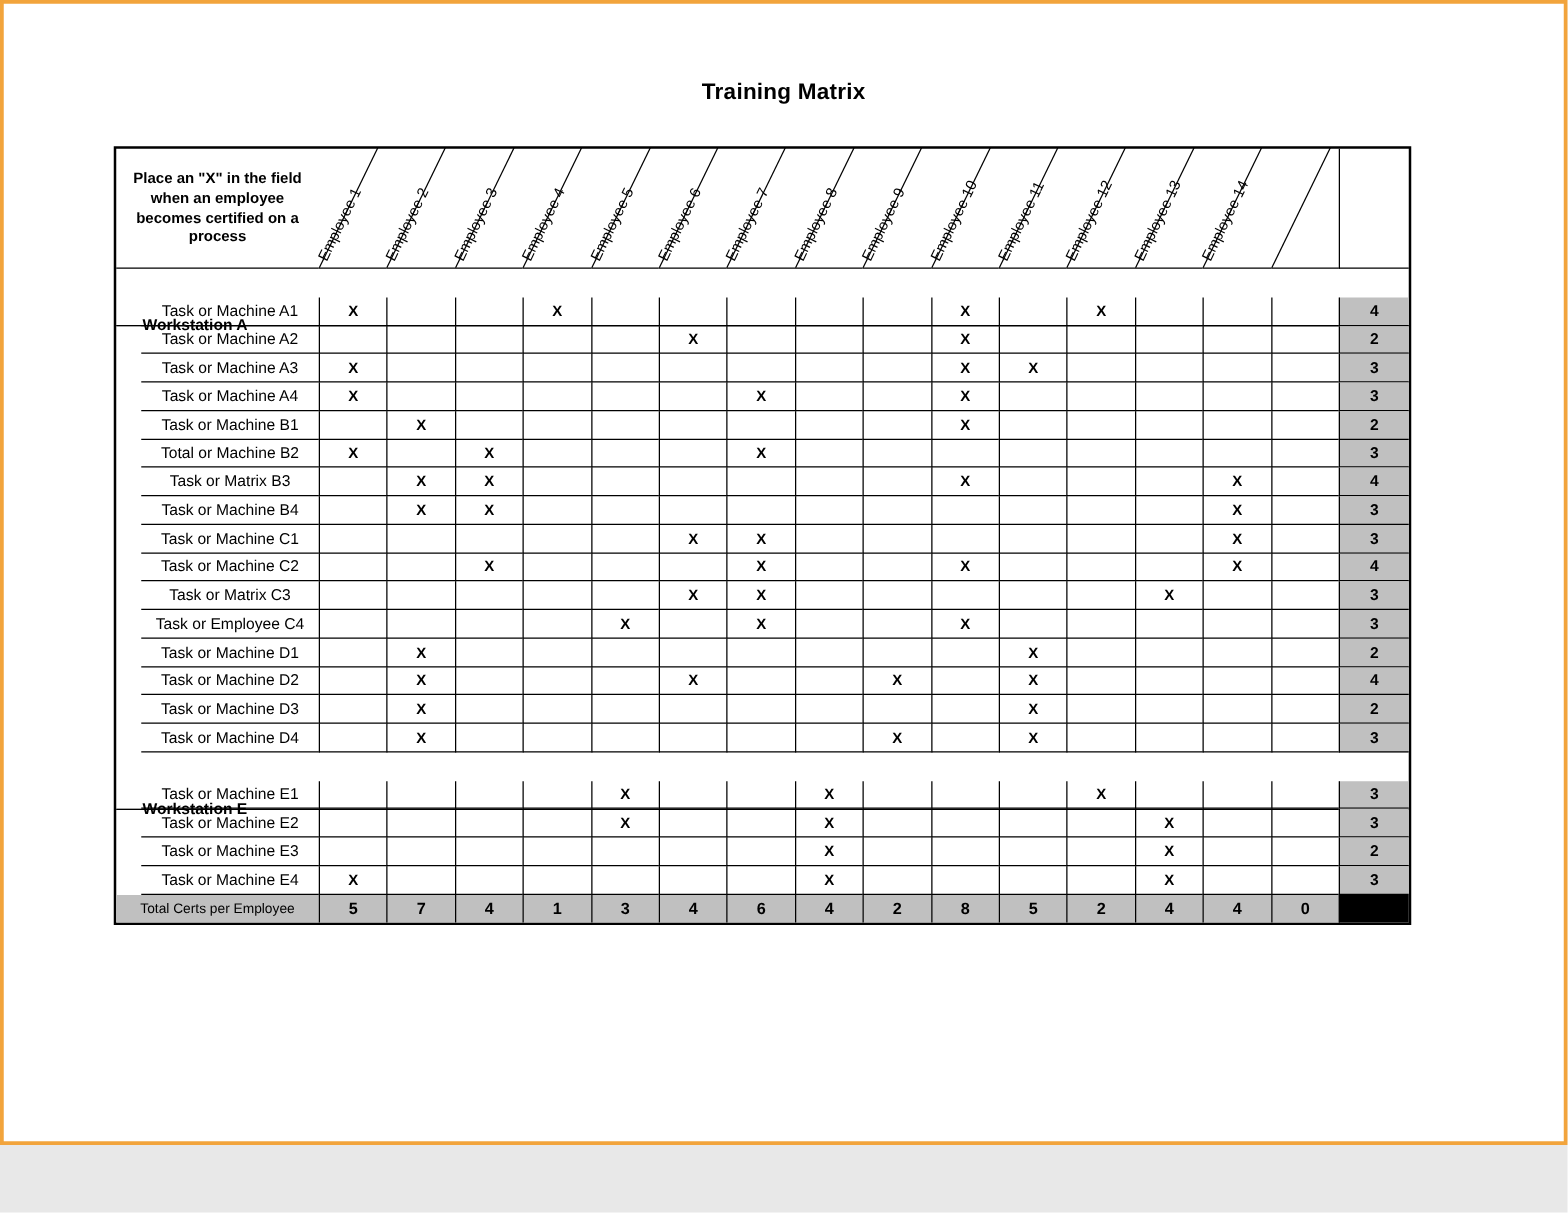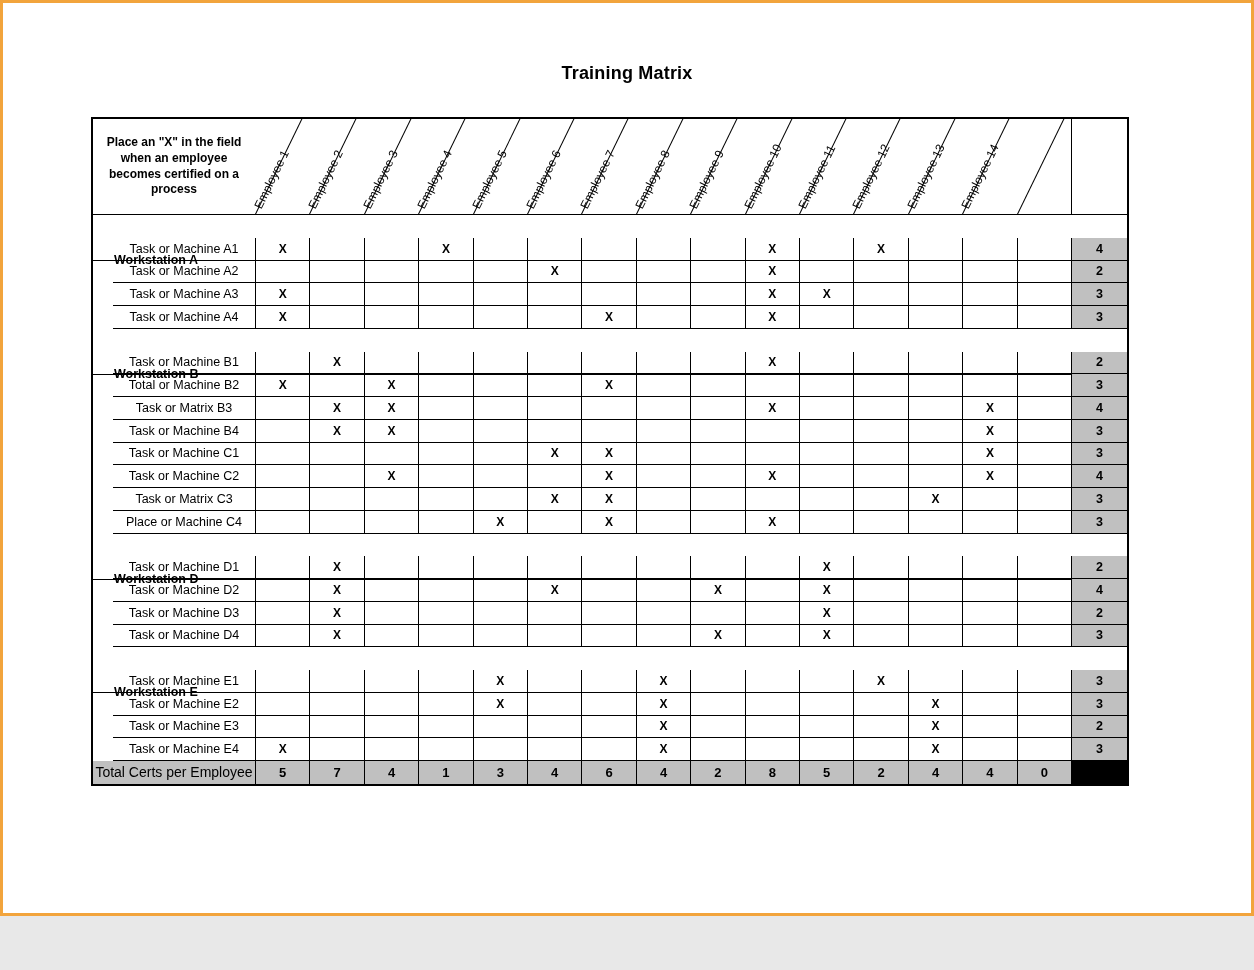--- a/index.html
+++ b/index.html
@@ -44,21 +44,21 @@
     grid-column:1 / -1;background:var(--section-bg);border-bottom:1px solid #000;
     display:flex;align-items:center;padding-left:21px;font-weight:bold;font-size:12.5px;color:#000;margin-top:45px;
   }
   .cell{
     border-bottom:1px solid #000;display:flex;align-items:center;justify-content:center;
     font-size:12.5px;color:#000;overflow:hidden;
   }
   .cell.label{justify-content:center;margin-left:20px;}
   .cell.data{border-left:1px solid #000;font-weight:bold;font-size:12px;}
   .cell.tot{border-left:1px solid #000;background:var(--totals-bg);font-weight:bold;}
-  .cell.flabel{background:var(--totals-bg);font-size:14px;border-bottom:none;}
+  .cell.flabel{background:var(--totals-bg);font-size:11px;border-bottom:none;}
   .cell.fdata{border-left:1px solid #000;background:var(--totals-bg);font-weight:bold;font-size:13px;border-bottom:none;}
   .cell.fblack{border-left:1px solid #000;background:var(--black-cell);border-bottom:none;}
 </style>
 </head>
 <body>
 
 <div class="page">
   <div class="title">Training Matrix</div>
 
   <div class="matrix">
@@ -190,23 +190,20 @@
       <div class="cell data">X</div>
       <div class="cell data"></div>
       <div class="cell data"></div>
       <div class="cell data">X</div>
       <div class="cell data"></div>
       <div class="cell data"></div>
       <div class="cell data"></div>
       <div class="cell data"></div>
       <div class="cell data"></div>
       <div class="cell tot">3</div>
-      <div class="section-row">
-        <span>Workstation B</span>
-      </div>
       <div class="cell label">Task or Machine B1</div>
       <div class="cell data"></div>
       <div class="cell data">X</div>
       <div class="cell data"></div>
       <div class="cell data"></div>
       <div class="cell data"></div>
       <div class="cell data"></div>
       <div class="cell data"></div>
       <div class="cell data"></div>
       <div class="cell data"></div>
@@ -312,40 +309,37 @@
       <div class="cell data">X</div>
       <div class="cell data"></div>
       <div class="cell data"></div>
       <div class="cell data"></div>
       <div class="cell data"></div>
       <div class="cell data"></div>
       <div class="cell data">X</div>
       <div class="cell data"></div>
       <div class="cell data"></div>
       <div class="cell tot">3</div>
-      <div class="cell label">Place or Machine C4</div>
-      <div class="cell data"></div>
-      <div class="cell data"></div>
-      <div class="cell data"></div>
-      <div class="cell data"></div>
-      <div class="cell data">X</div>
-      <div class="cell data"></div>
-      <div class="cell data">X</div>
-      <div class="cell data"></div>
-      <div class="cell data"></div>
-      <div class="cell data">X</div>
-      <div class="cell data"></div>
-      <div class="cell data"></div>
-      <div class="cell data"></div>
-      <div class="cell data"></div>
-      <div class="cell data"></div>
-      <div class="cell tot">3</div>
-      <div class="section-row">
-        <span>Workstation D</span>
-      </div>
+      <div class="cell label">Task or Employee C4</div>
+      <div class="cell data"></div>
+      <div class="cell data"></div>
+      <div class="cell data"></div>
+      <div class="cell data"></div>
+      <div class="cell data">X</div>
+      <div class="cell data"></div>
+      <div class="cell data">X</div>
+      <div class="cell data"></div>
+      <div class="cell data"></div>
+      <div class="cell data">X</div>
+      <div class="cell data"></div>
+      <div class="cell data"></div>
+      <div class="cell data"></div>
+      <div class="cell data"></div>
+      <div class="cell data"></div>
+      <div class="cell tot">3</div>
       <div class="cell label">Task or Machine D1</div>
       <div class="cell data"></div>
       <div class="cell data">X</div>
       <div class="cell data"></div>
       <div class="cell data"></div>
       <div class="cell data"></div>
       <div class="cell data"></div>
       <div class="cell data"></div>
       <div class="cell data"></div>
       <div class="cell data"></div>

